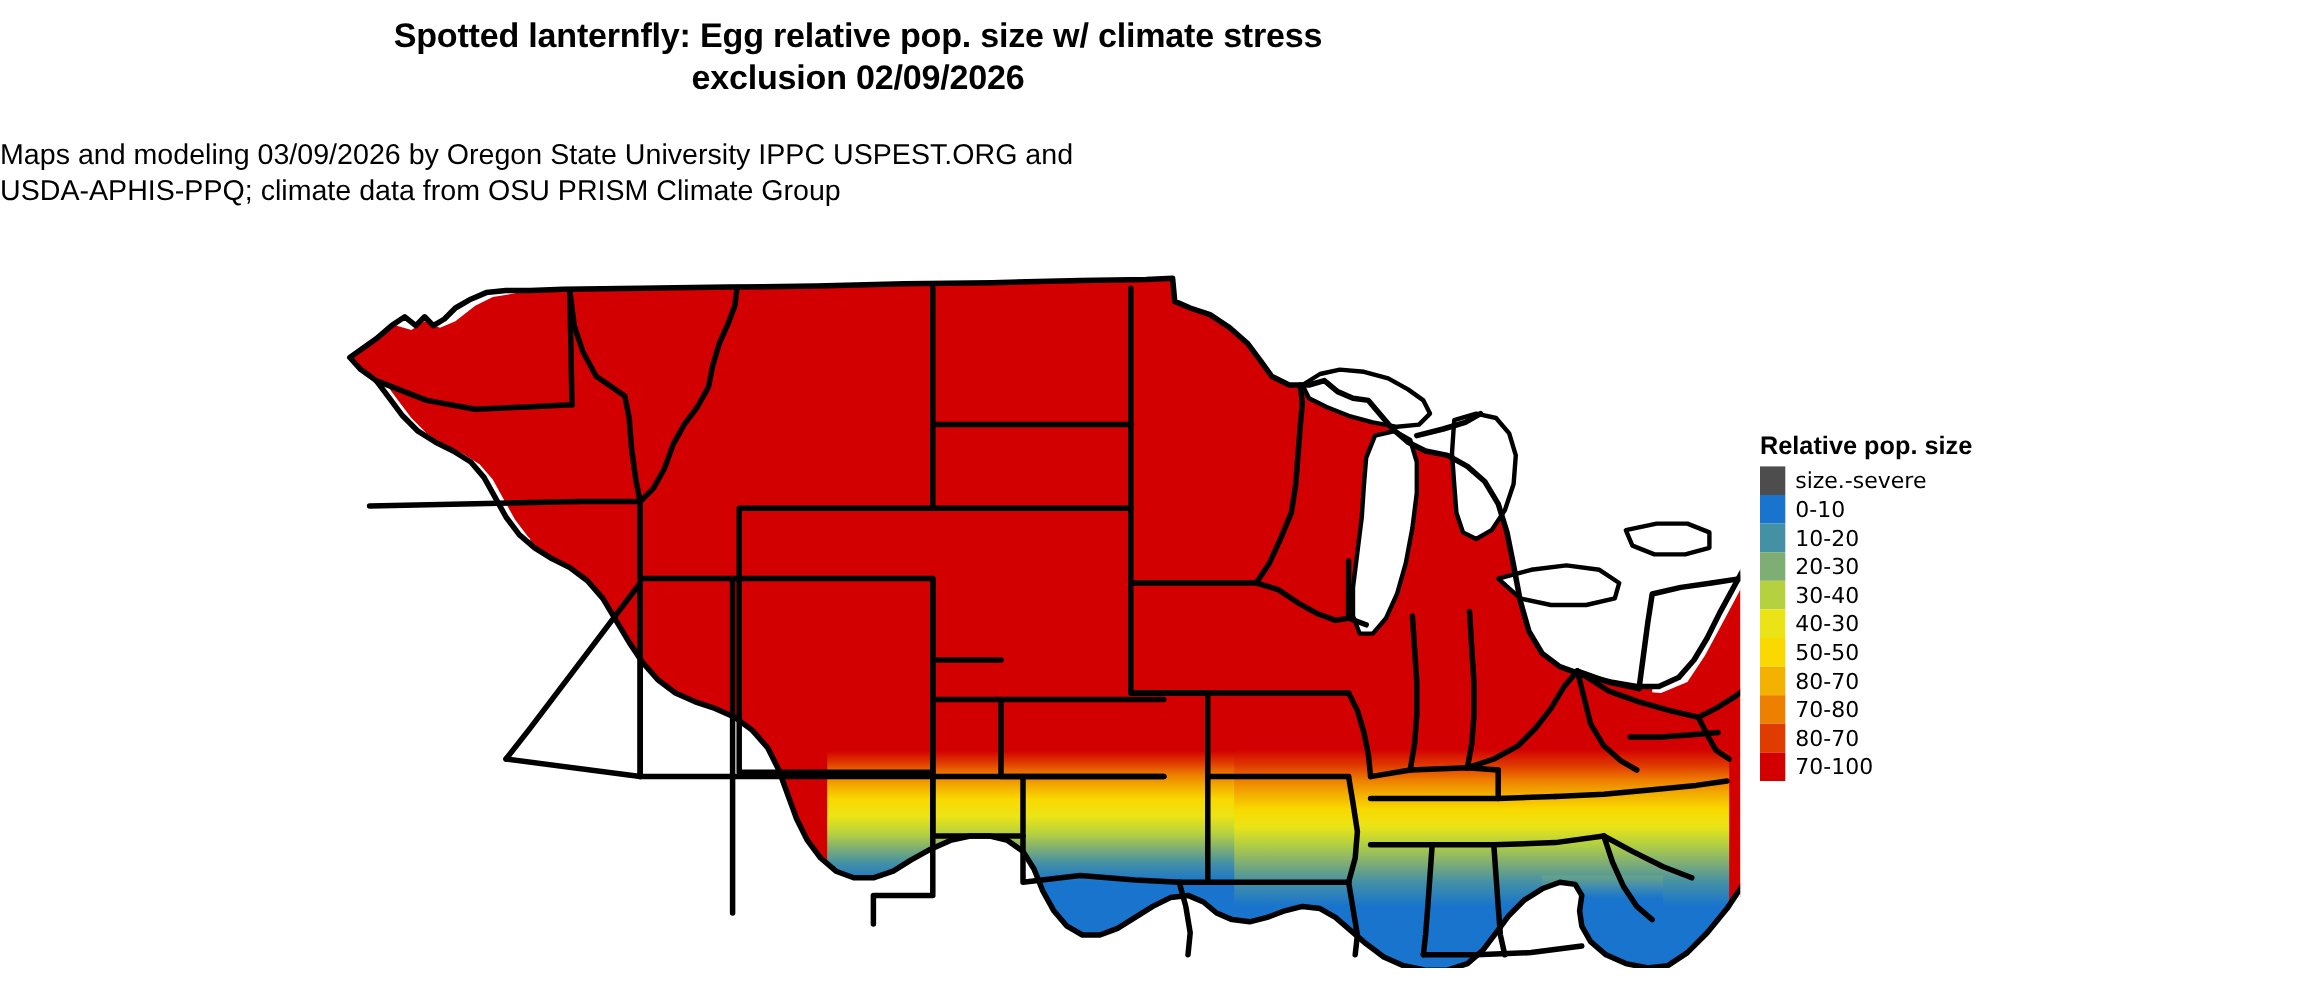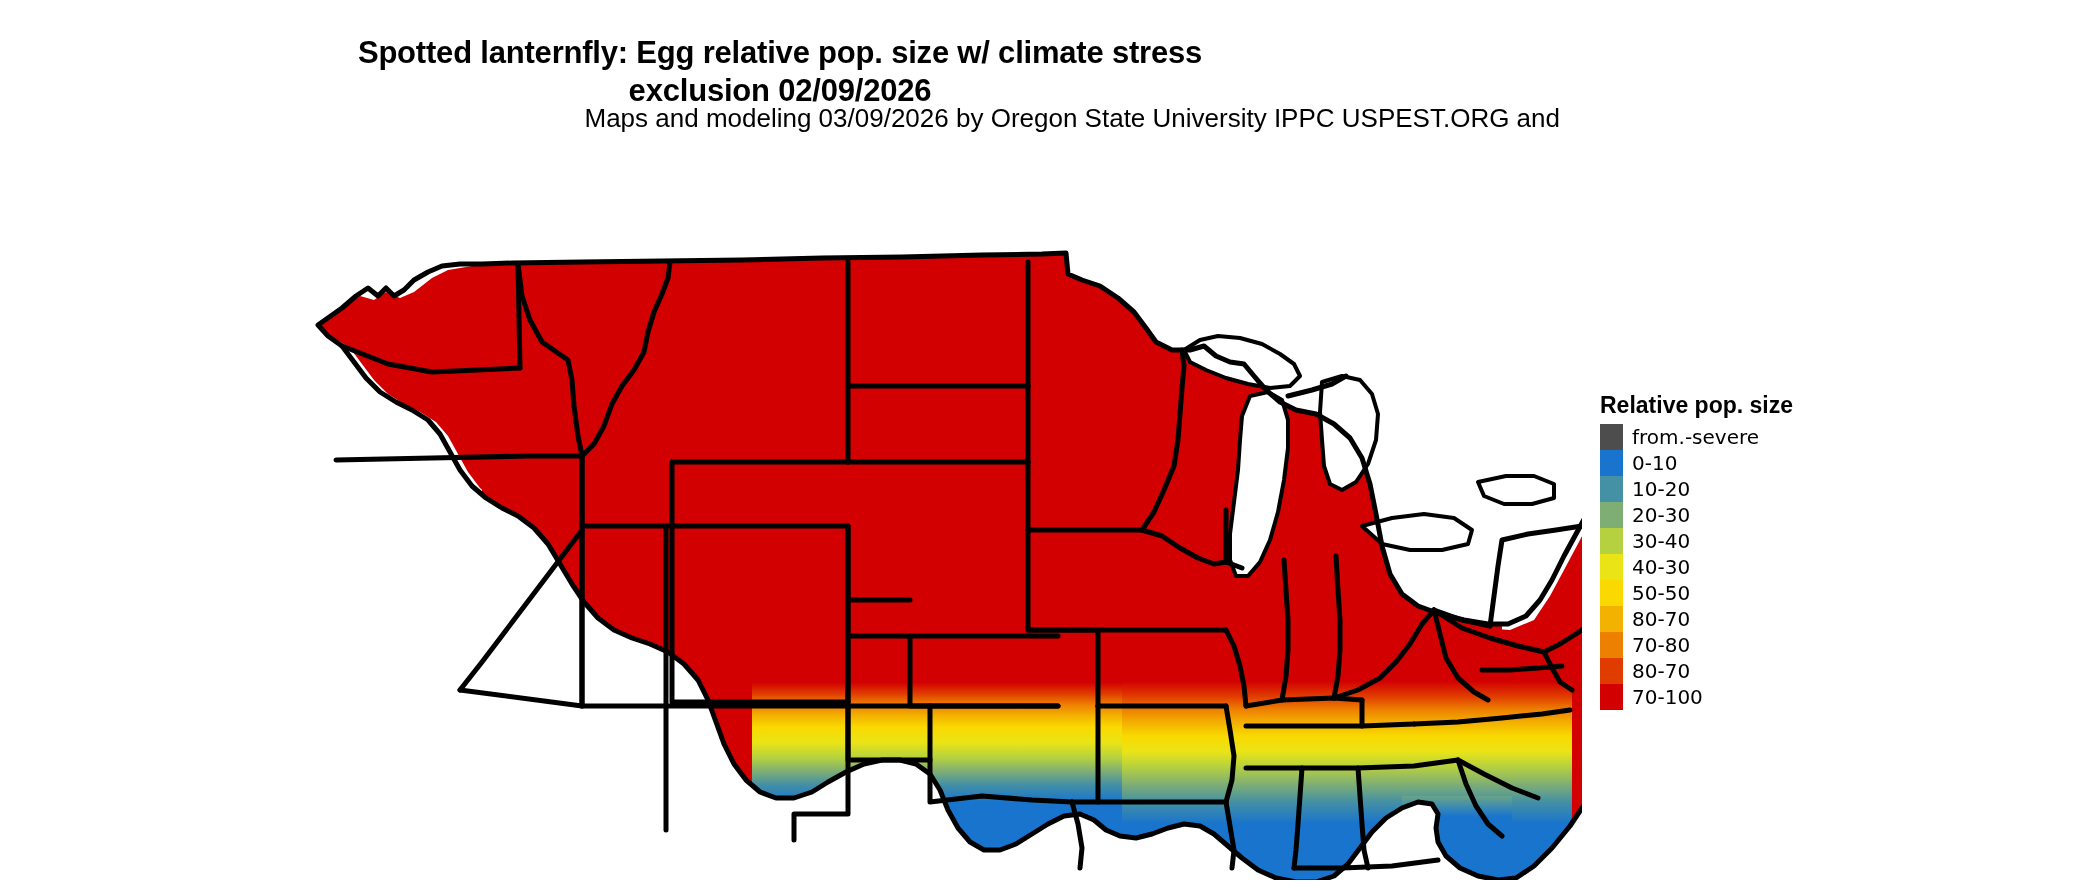--- a/index.html
+++ b/index.html
@@ -16,37 +16,36 @@
     font-family: "Liberation Sans", sans-serif;
   }
 
   
   #title-block {
     position: absolute;
     left: 0;
     top: 14px;
     width: 1560px;
     text-align: center;
-    margin-top: 20px;
   }
   .title-line {
     font-family: "Liberation Sans Narrow", "Liberation Sans", sans-serif;
     font-weight: bold;
     font-size: 31px;
     line-height: 38px;
     color: #000000;
     letter-spacing: -0.2px;
     white-space: nowrap;
   }
   #subtitle-block {
     position: absolute;
     left: 0;
-    top: 102px;
+    top: 124px;
     width: 1560px;
-    text-align: right;
+    text-align: left;
   }
   .subtitle-line {
     font-family: "Liberation Sans Narrow", "Liberation Sans", sans-serif;
     font-weight: normal;
     font-size: 26px;
     line-height: 33px;
     color: #000000;
     white-space: nowrap;
   }
 
@@ -112,20 +111,21 @@
 
 <div id="root">
 
   <div id="title-block">
     <div class="title-line">Spotted lanternfly: Egg relative pop. size w/ climate stress</div>
     <div class="title-line">exclusion 02/09/2026</div>
   </div>
 
   <div id="subtitle-block">
     <div class="subtitle-line">Maps and modeling 03/09/2026 by Oregon State University IPPC USPEST.ORG and</div>
+    <div class="subtitle-line">USDA-APHIS-PPQ; climate data from OSU PRISM Climate Group</div>
   </div>
 
   <div id="map-wrap">
     <svg id="map-svg" viewBox="0 0 1300 680" xmlns="http://www.w3.org/2000/svg">
       <defs>
 
         <linearGradient id="gradGulf" x1="0" y1="1" x2="0" y2="0" gradientUnits="objectBoundingBox">
           <stop offset="0.00" stop-color="#1874cd"></stop>
           <stop offset="0.30" stop-color="#1874cd"></stop>
           <stop offset="0.40" stop-color="#4490a5"></stop>
@@ -433,21 +433,21 @@
           <span class="legend-swatch" style="background: rgb(127, 174, 116);"></span>
           <span class="legend-swatch" style="background: rgb(181, 209, 63);"></span>
           <span class="legend-swatch" style="background: rgb(234, 228, 23);"></span>
           <span class="legend-swatch" style="background: rgb(249, 217, 0);"></span>
           <span class="legend-swatch" style="background: rgb(243, 177, 0);"></span>
           <span class="legend-swatch" style="background: rgb(238, 128, 0);"></span>
           <span class="legend-swatch" style="background: rgb(224, 60, 0);"></span>
           <span class="legend-swatch" style="background: rgb(210, 0, 0);"></span>
         </div>
       <div id="legend-labels">
-          <div class="legend-label">from.-severe</div>
+          <div class="legend-label">size.-severe</div>
           <div class="legend-label">0-10</div>
           <div class="legend-label">10-20</div>
           <div class="legend-label">20-30</div>
           <div class="legend-label">30-40</div>
           <div class="legend-label">40-30</div>
           <div class="legend-label">50-50</div>
           <div class="legend-label">80-70</div>
           <div class="legend-label">70-80</div>
           <div class="legend-label">80-70</div>
           <div class="legend-label">70-100</div>

